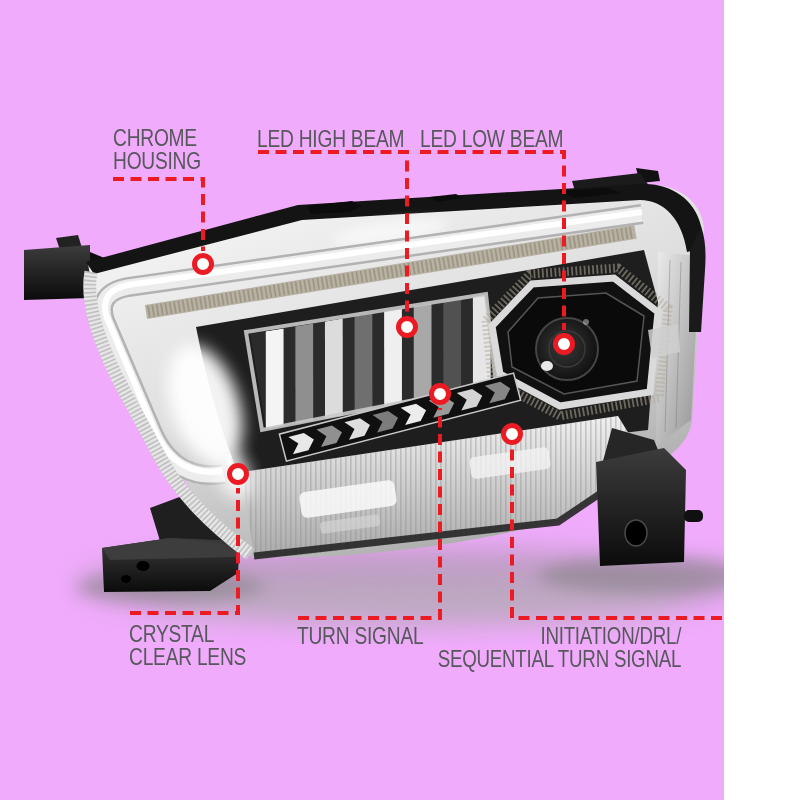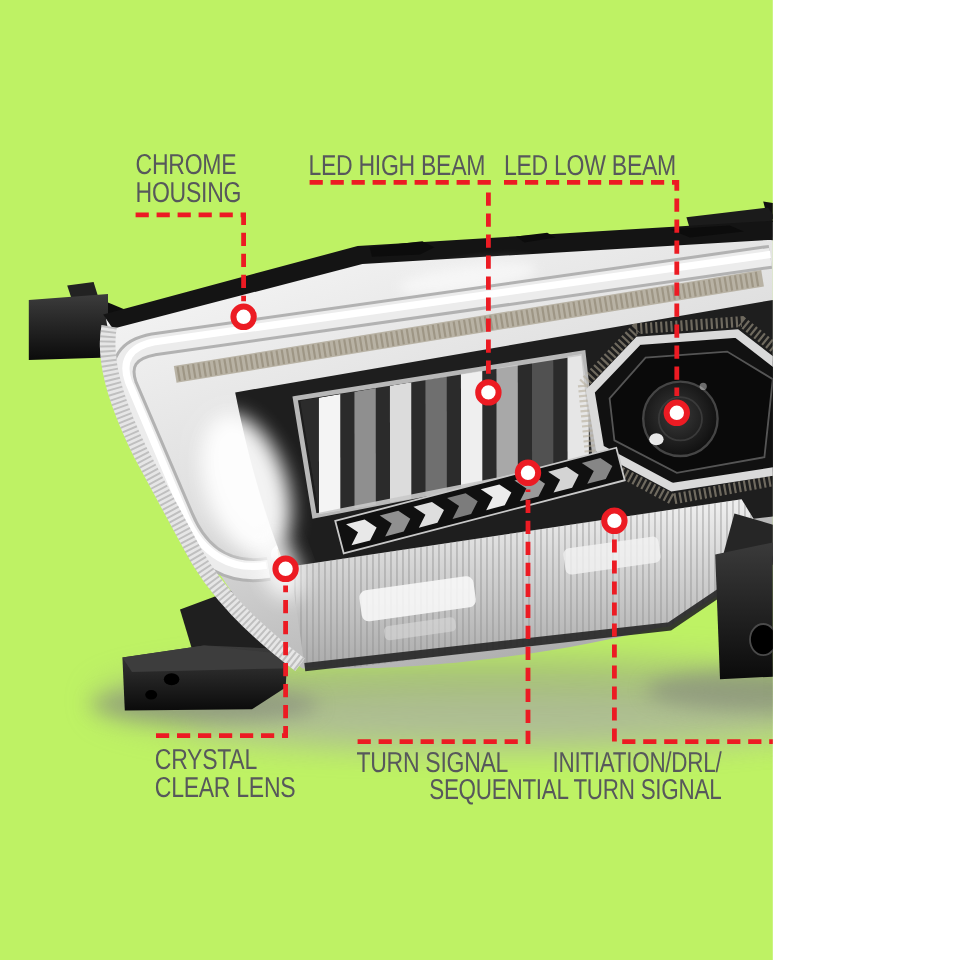--- a/index.html
+++ b/index.html
@@ -1,17 +1,17 @@
 <!DOCTYPE html>
 <html><head>
 <meta charset="utf-8">
 <style>
   html,body { margin:0; padding:0; background:#ffffff; }
   .stage {
-    position:relative; width:644px; height:800px; background:#bef264;
+    position:relative; width:724px; height:800px; background:#f0abfc;
     overflow:hidden; font-family:"Liberation Sans", sans-serif;
   }
   svg.art { position:absolute; left:0; top:0; width:800px; height:800px; }
   .label {
     position:absolute; color:#57585b; font-size:24px; line-height:23px;
     letter-spacing:-0.3px; white-space:nowrap;
     transform:scaleX(0.8); transform-origin:0 0;
   }
   .label.right { transform:scaleX(0.78); transform-origin:100% 0; text-align:right; }
   .label span { display:block; }

